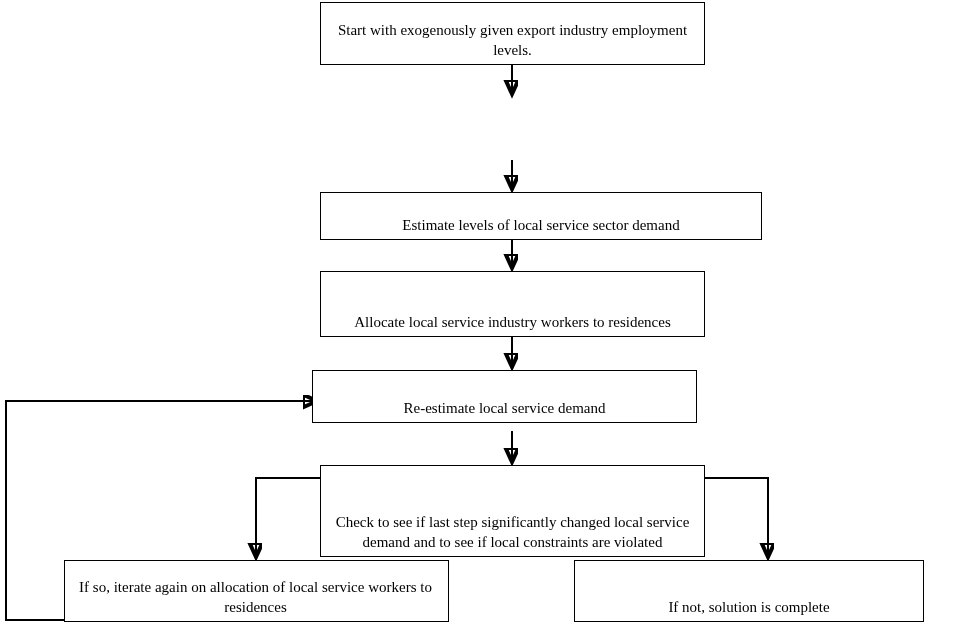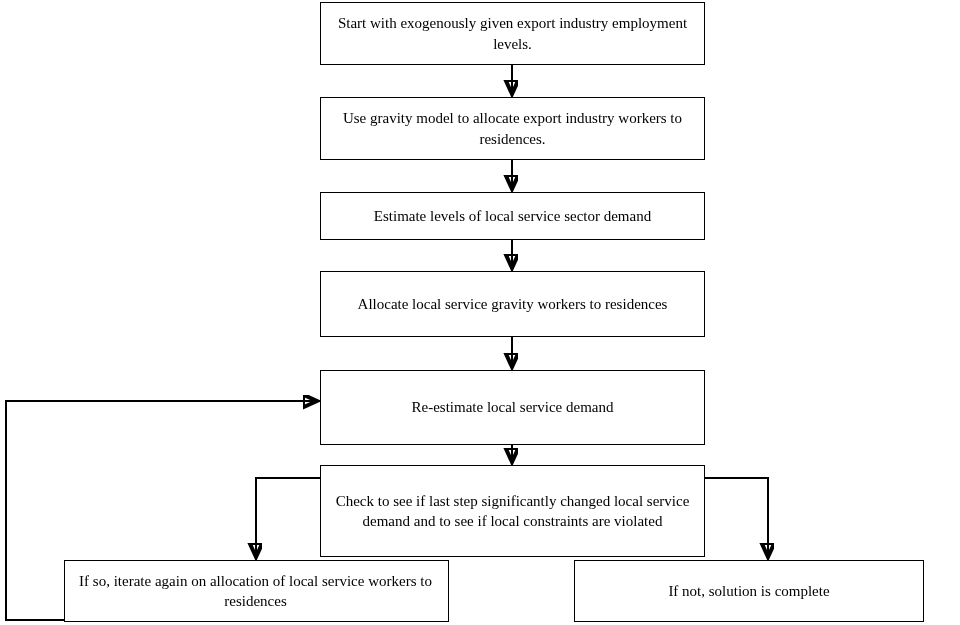--- a/index.html
+++ b/index.html
@@ -14,21 +14,21 @@
     background: #ffffff;
     font-family: "Liberation Serif", serif;
     overflow: hidden;
   }
   .node {
     position: absolute;
     box-sizing: border-box;
     border: 1px solid #000000;
     background: #ffffff;
     display: flex;
-    align-items: center;
+    align-items: flex-end;
     justify-content: center;
     text-align: center;
     font-size: 15px;
     line-height: 1.35;
     color: #000000;
     padding: 4px 10px;
   }
   .node span {
     display: block;
     width: 100%;
@@ -73,33 +73,30 @@
 
     <path d="M705,478 L768,478 L768,555" marker-end="url(#arrow)"></path>
 
     <path d="M64,620 L6,620 L6,401 L315,401" marker-end="url(#arrow)"></path>
   </svg>
 
   <div class="node" style="left:320px; top:2px; width:385px; height:63px;">
     <span>Start with exogenously given export industry employment levels.</span>
   </div>
 
-  <div class="node" style="left:320px; top:97px; width:385px; height:63px;">
-    <span>Use gravity model to allocate export industry workers to residences.</span>
-  </div>
 
-  <div class="node" style="left:320px; top:192px; width:385px; height:48px;">
+  <div class="node" style="left:320px; top:192px; width:442px; height:48px;">
     <span>Estimate levels of local service sector demand</span>
   </div>
 
   <div class="node" style="left:320px; top:271px; width:385px; height:66px;">
-    <span>Allocate local service gravity workers to residences</span>
+    <span>Allocate local service industry workers to residences</span>
   </div>
 
-  <div class="node" style="left:320px; top:370px; width:385px; height:75px;">
+  <div class="node" style="left:312px; top:370px; width:385px; height:53px;">
     <span>Re-estimate local service demand</span>
   </div>
 
   <div class="node" style="left:320px; top:465px; width:385px; height:92px;">
     <span>Check to see if last step significantly changed local service demand and to see if local constraints are violated</span>
   </div>
 
   <div class="node" style="left:64px; top:560px; width:385px; height:62px; text-align:center;padding-left:8px;">
     <span>If so, iterate again on allocation of local service workers to residences</span>
   </div>

